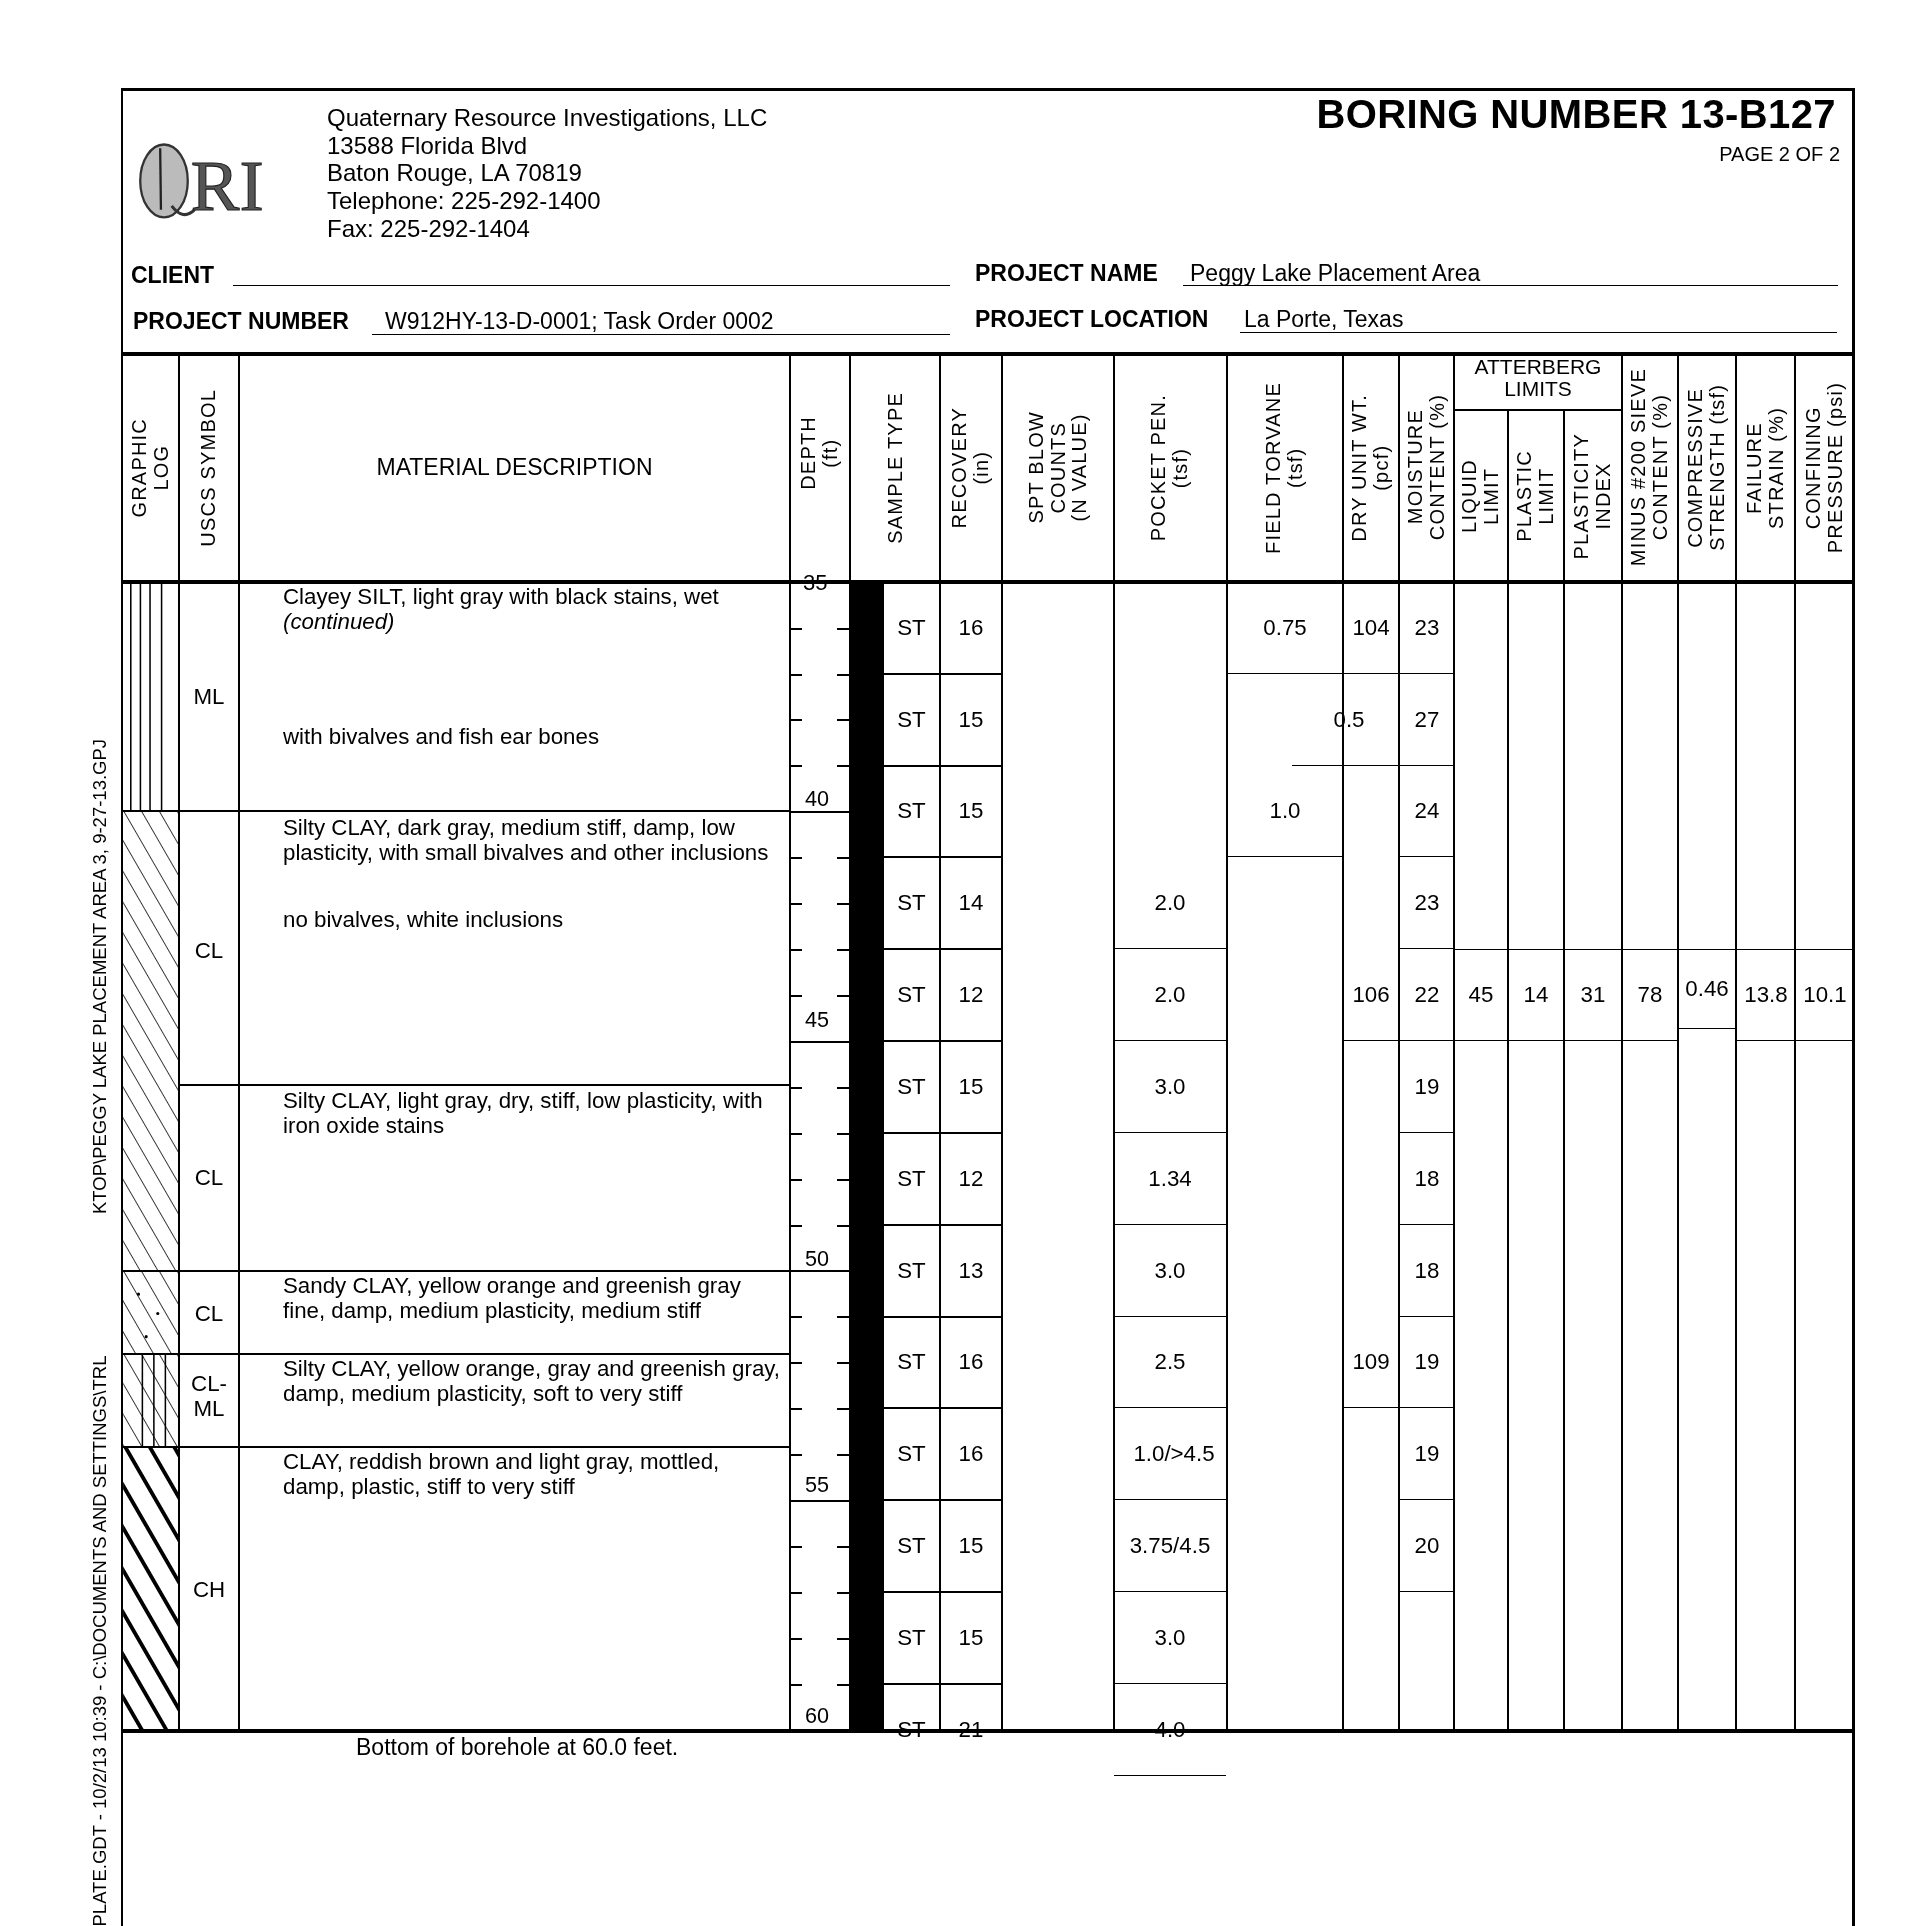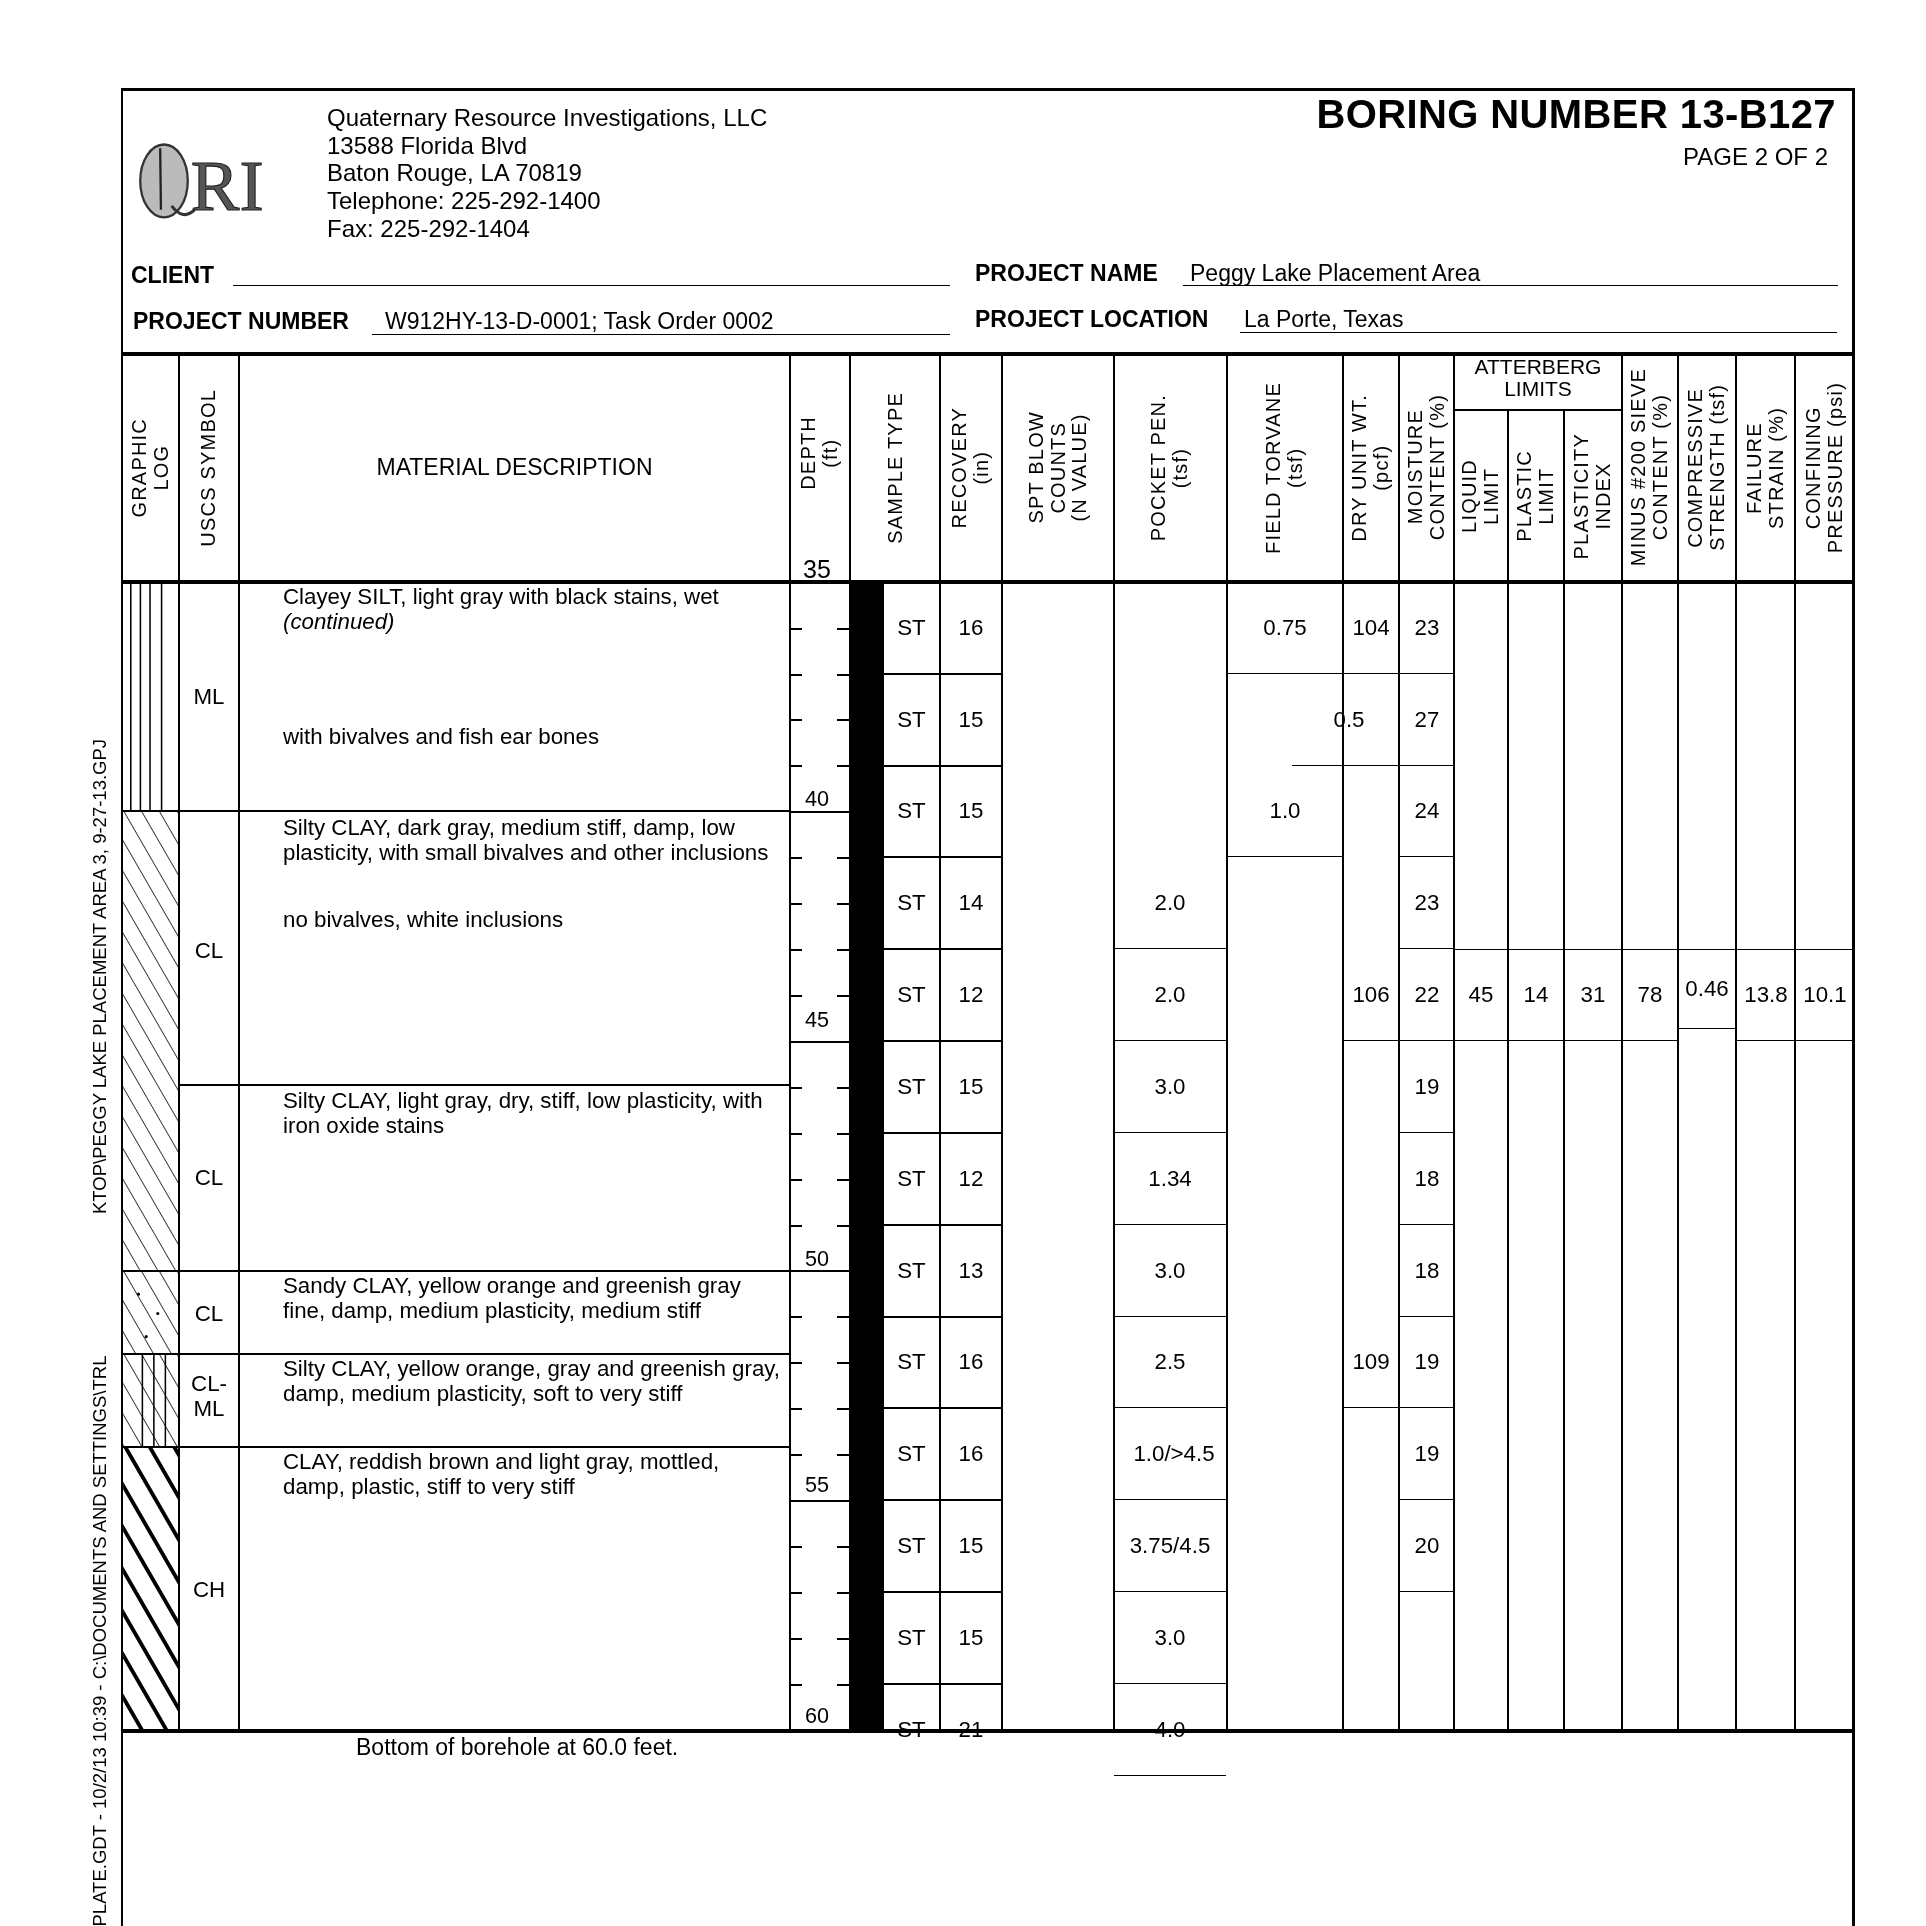--- a/index.html
+++ b/index.html
@@ -2,21 +2,21 @@
 <html style="font-size:6.2px"><head>
 <meta charset="utf-8">
 <style>
   html,body{margin:0;padding:0;background:#fff;}
   body{width:1966px;height:2542px;position:relative;overflow:hidden;font-family:"Liberation Sans",sans-serif;color:#000;}
   .abs{position:absolute;}
   .frame{position:absolute;left:121px;top:88px;width:1734px;height:2328px;border:3.5px solid #000;border-left-width:2.7px;box-sizing:border-box;}
   .company-line{position:absolute;left:327px;font-size:24px;line-height:27px;white-space:nowrap;}
   .logo{position:absolute;left:137px;top:133px;width:169px;height:92px;}
   .boring-title{position:absolute;right:130px;top:92px;font-size:40px;font-weight:bold;letter-spacing:0.4px;white-space:nowrap;margin-left:38px;}
-  .page-num{position:absolute;right:138px;top:143px;font-size:24px;white-space:nowrap;}
+  .page-num{position:absolute;right:126px;top:143px;font-size:20px;white-space:nowrap;}
   .field-label{position:absolute;font-size:23px;font-weight:bold;white-space:nowrap;}
   .field-line{position:absolute;height:0;border-bottom:1.9px solid #000;}
   .field-value{position:absolute;font-size:23px;white-space:nowrap;}
   .hline{position:absolute;background:#000;}
   .vline{position:absolute;background:#000;width:1.9px;}
   .col-head{position:absolute;top:356px;height:223px;display:flex;align-items:center;justify-content:center;}
   .vtext{writing-mode:vertical-rl;transform:rotate(180deg);font-size:20px;letter-spacing:1.2px;text-align:center;line-height:21.6px;white-space:pre;}
   .htext{font-size:23px;}
   .cell{position:absolute;font-size:22.3px;display:flex;align-items:center;justify-content:center;white-space:nowrap;}
   .desc{position:absolute;left:283px;font-size:22.3px;line-height:25.4px;width:497px;}
@@ -95,21 +95,21 @@
 <div class="col-head" style="left:180px;width:58px">
     <span class="vtext">USCS SYMBOL</span>
   </div>
 <div class="col-head" style="left:240px;width:549px">
     <span class="htext">MATERIAL DESCRIPTION</span>
   </div>
 <div class="col-head" style="left:791px;width:58px;height:193px">
     <span class="vtext">DEPTH
 (ft)</span>
   </div>
-<div class="abs" style="left:803px;top:555px;font-size:25px">35</div>
+<div class="abs" style="left:803px;top:570px;font-size:22px">35</div>
 <div class="col-head" style="left:851px;width:89px">
     <span class="vtext">SAMPLE TYPE</span>
   </div>
 <div class="col-head" style="left:941px;width:60px">
     <span class="vtext">RECOVERY
 (in)</span>
   </div>
 <div class="col-head" style="left:1003px;width:110px">
     <span class="vtext">SPT BLOW
 COUNTS

